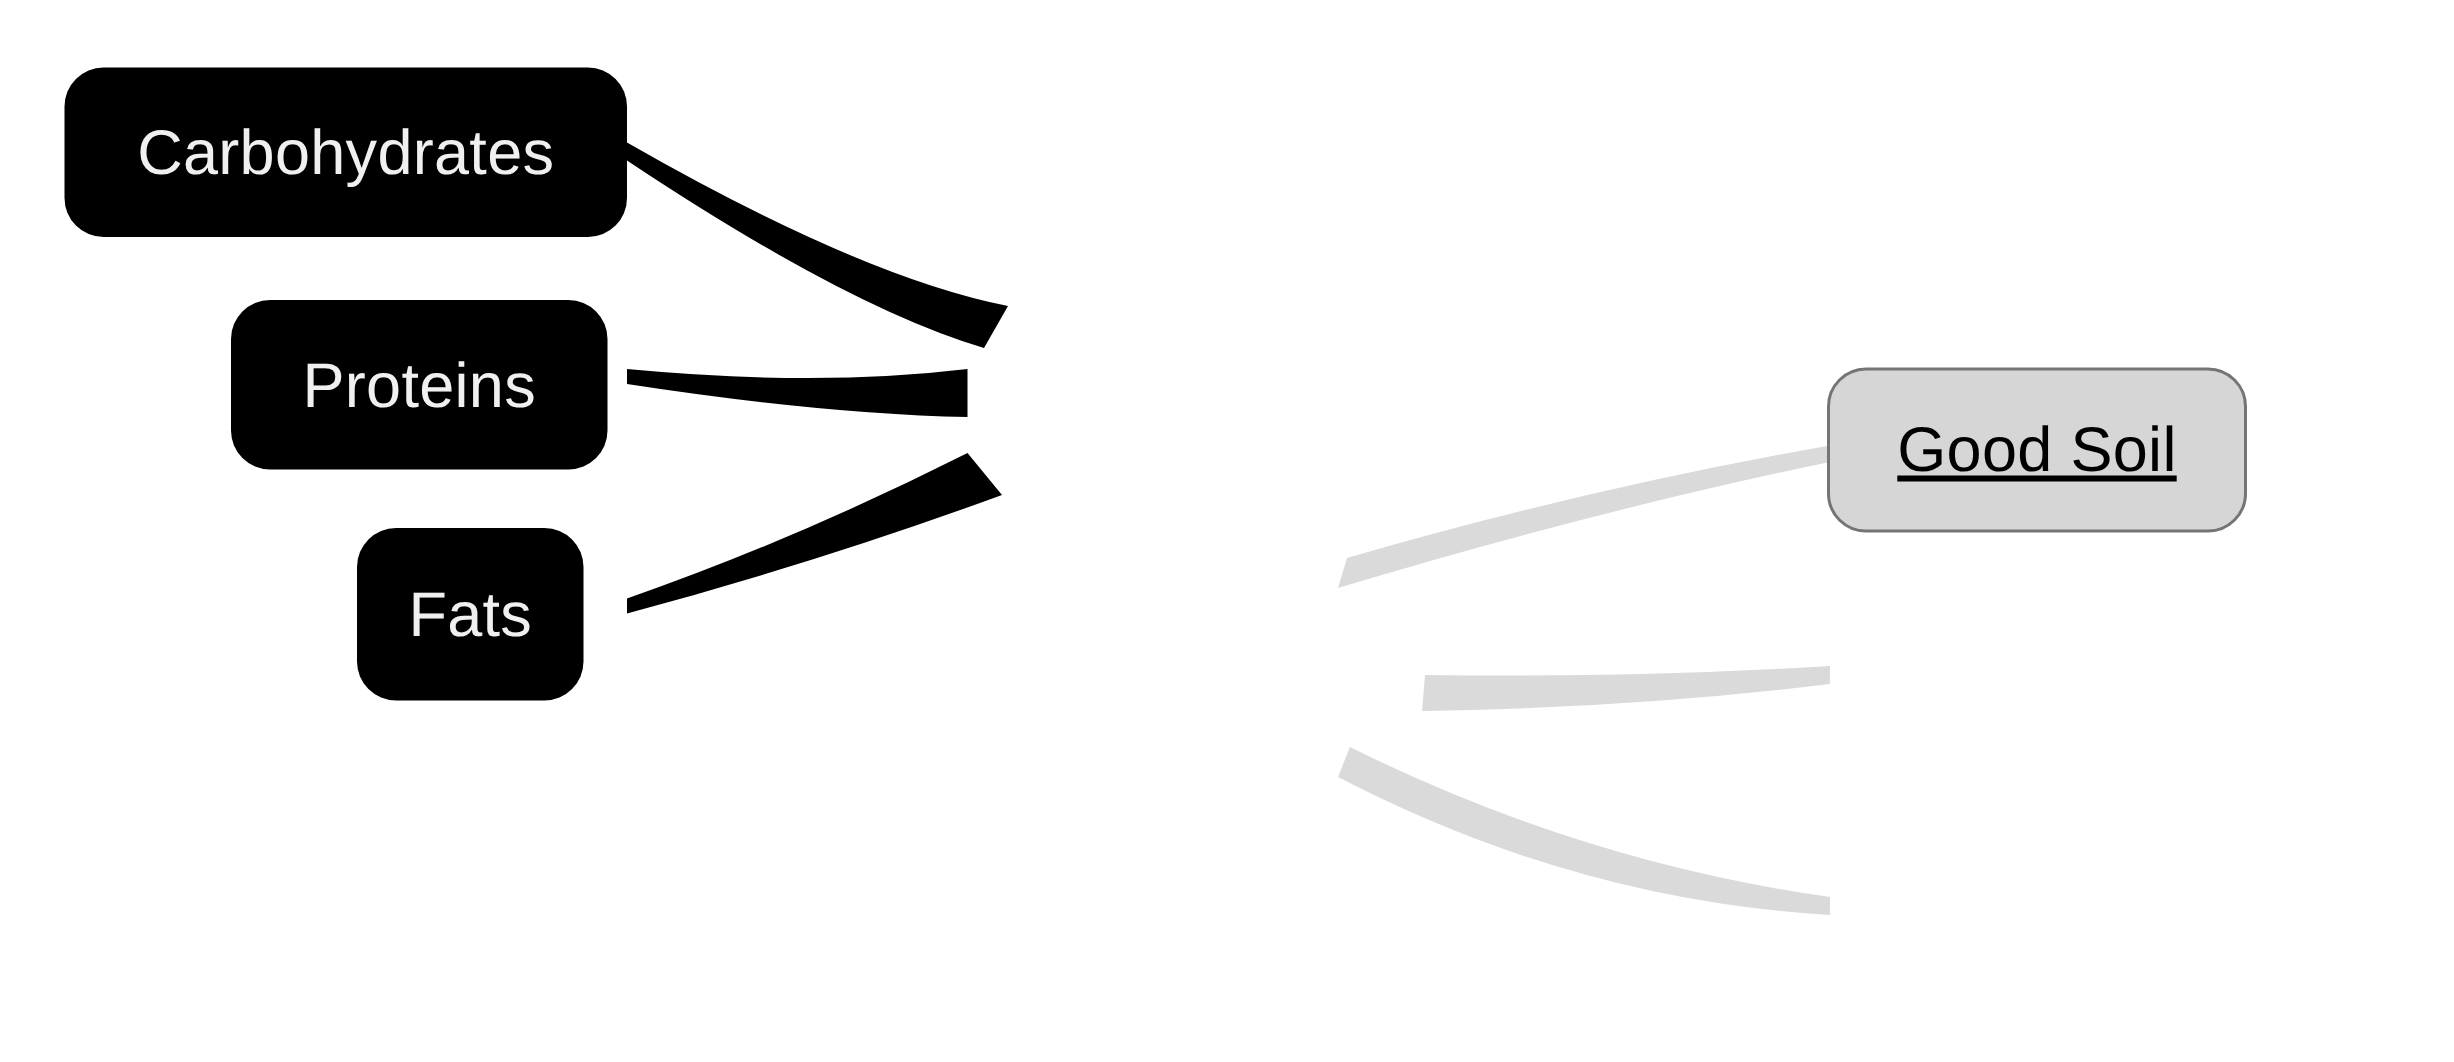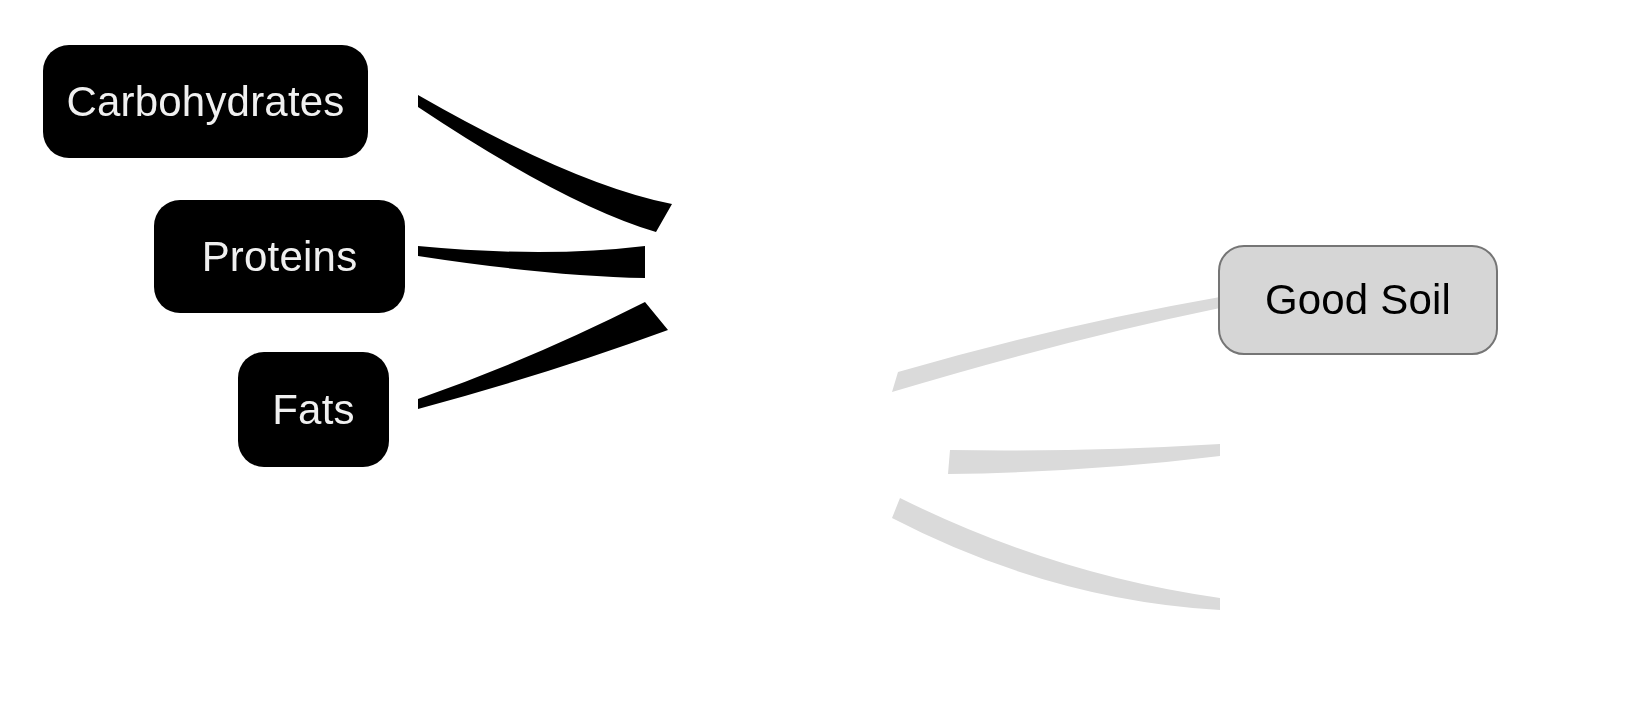--- a/index.html
+++ b/index.html
@@ -36,37 +36,38 @@
   .node.dark{
     background:var(--dark-node-fill);
     color:var(--dark-node-text);
     border:none;
   }
   .node.ellipse.dark{border:2px solid #ffffff;}
   .node.light{
     background:var(--light-node-fill);
     color:var(--light-node-text);
     border:2px solid var(--light-node-border);
+    text-decoration:underline;
   }
 </style>
 </head>
 <body>
 
 <div class="canvas">
 
   <svg class="edges-layer" viewBox="0 0 1636 708" xmlns="http://www.w3.org/2000/svg" aria-hidden="true">
     <path class="edge-dark" d="M 418,95 Q 575,185 672,204 L 656,232 Q 565,205 418,107 Z"></path>
     <path class="edge-dark" d="M 418,246 Q 545,258 645,246 L 645,278 Q 548,276 418,256 Z"></path>
     <path class="edge-dark" d="M 418,399 Q 530,360 645,302 L 668,330 Q 545,375 418,409 Z"></path>
     <path class="edge-light" d="M 898,372 Q 1060,325 1220,297 L 1220,308 Q 1065,340 892,392 Z"></path>
     <path class="edge-light" d="M 950,450 Q 1090,452 1220,444 L 1220,456 Q 1090,472 948,474 Z"></path>
     <path class="edge-light" d="M 900,498 Q 1055,575 1220,598 L 1220,610 Q 1050,600 892,518 Z"></path>
   </svg>
 
-  <div class="node rect dark" style="left:43px;top:45px;width:325px;height:113px;">
+  <div class="node rect dark" style="left:43px;top:45px;width:375px;height:113px;">
     <span>Carbohydrates</span>
   </div>
 
   <div class="node rect dark" style="left:154px;top:200px;width:251px;height:113px;">
     <span>Proteins</span>
   </div>
 
   <div class="node rect dark" style="left:238px;top:352px;width:151px;height:115px;">
     <span>Fats</span>
   </div>

